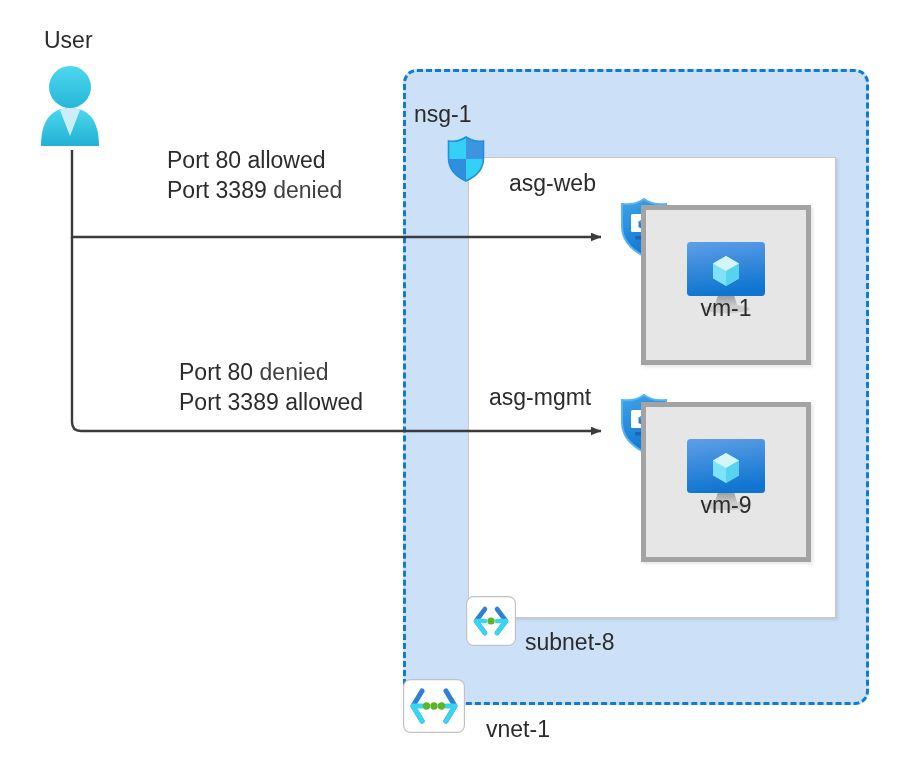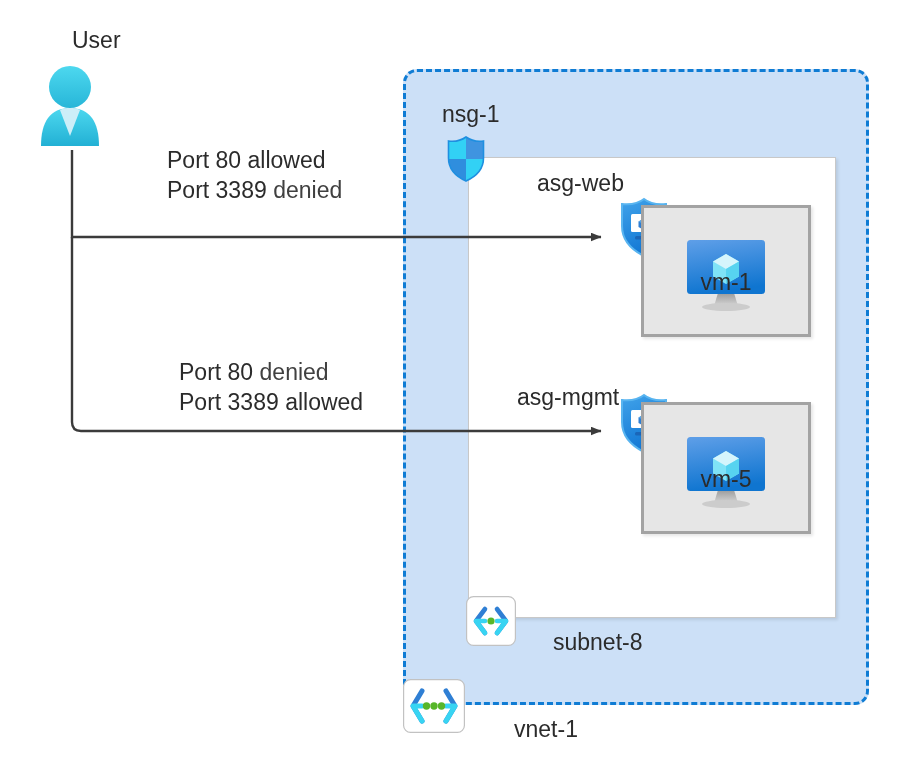--- a/index.html
+++ b/index.html
@@ -21,21 +21,20 @@
   }
   .abs { position: absolute; }
 
   
   .label {
     color: #2b2b2b;
     font-size: 23px;
     line-height: 1.0;
     white-space: nowrap;
     font-family: "Liberation Sans", sans-serif;
-    margin-left: 28px;
   }
   .rule-text {
     color: #2b2b2b;
     font-size: 23px;
     line-height: 30px;
     white-space: nowrap;
   }
   .denied { color: #404040; }
 
   
@@ -56,23 +55,23 @@
     width: 368px;
     height: 461px;
     box-sizing: border-box;
     background: #ffffff;
     border: 1px solid #c8c8c8;
     box-shadow: 2px 2px 3px rgba(0,0,0,0.10);
   }
   
   .vm-card {
     width: 170px;
-    height: 132px;
+    height: 160px;
     background: #e6e6e6;
-    border: 3px solid #a3a3a3;
+    border: 5px solid #a3a3a3;
     box-shadow: 2px 2px 3px rgba(0,0,0,0.10);
     box-sizing: border-box;
   }
   #vm1-card { left: 641px; top: 205px; }
   #vm2-card { left: 641px; top: 402px; }
   .vm-name {
     position: absolute;
     left: 0;
     right: 0;
     bottom: 38px;
@@ -246,21 +245,21 @@
           </linearGradient>
         </defs>
         <path d="M38 59 L54 59 L58 72 L34 72 Z" fill="url(#vmStand2)"></path>
         <ellipse cx="46" cy="73" rx="24" ry="4" fill="#cccccc"></ellipse>
         <rect x="7" y="6" width="78" height="54" rx="3.5" fill="url(#vmScr2)"></rect>
         <path d="M46 20 L59 27.5 L59 42.5 L46 50 L33 42.5 L33 27.5 Z" fill="#7fe3f7"></path>
         <path d="M46 20 L59 27.5 L46 35 L33 27.5 Z" fill="#d5f5fc"></path>
         <path d="M46 35 L59 27.5 L59 42.5 L46 50 Z" fill="#57d3f0"></path>
       </svg>
     </div>
-    <div class="vm-name">vm-5</div>
+    <div class="vm-name">vm-9</div>
   </div>
 
   <div class="abs" style="left:466px; top:596px;">
     <svg width="50" height="50" viewBox="0 0 50 50">
       <rect x="0.6" y="0.6" width="48.8" height="48.8" rx="7" fill="#ffffff" stroke="#c2c2c2" stroke-width="1.2"></rect>
       <path d="M19 13 L10 25 L19 37" fill="none" stroke="#2f7fd4" stroke-width="4.6" stroke-linecap="round" stroke-linejoin="round"></path>
       <path d="M19 25 L10 25 L19 37" fill="none" stroke="#38d4f2" stroke-width="4.6" stroke-linecap="round" stroke-linejoin="round"></path>
       <path d="M31 13 L40 25 L31 37" fill="none" stroke="#2f7fd4" stroke-width="4.6" stroke-linecap="round" stroke-linejoin="round"></path>
       <path d="M31 25 L40 25 L31 37" fill="none" stroke="#38d4f2" stroke-width="4.6" stroke-linecap="round" stroke-linejoin="round"></path>
       <circle cx="25" cy="25" r="3.6" fill="#57b629"></circle>

